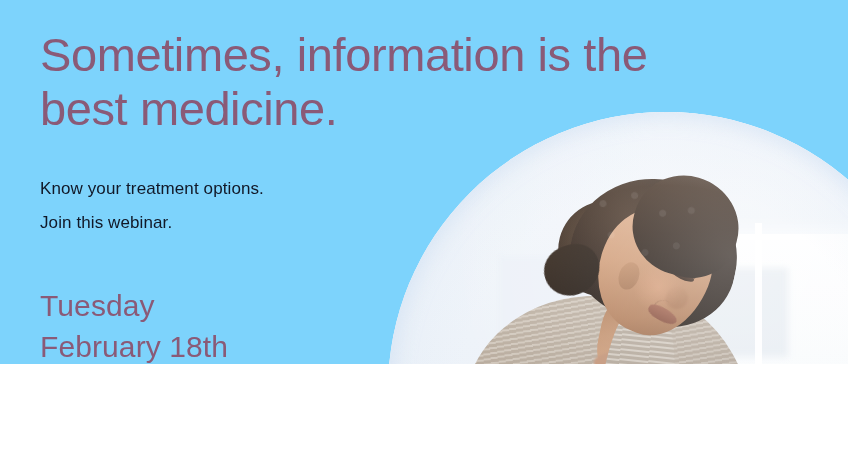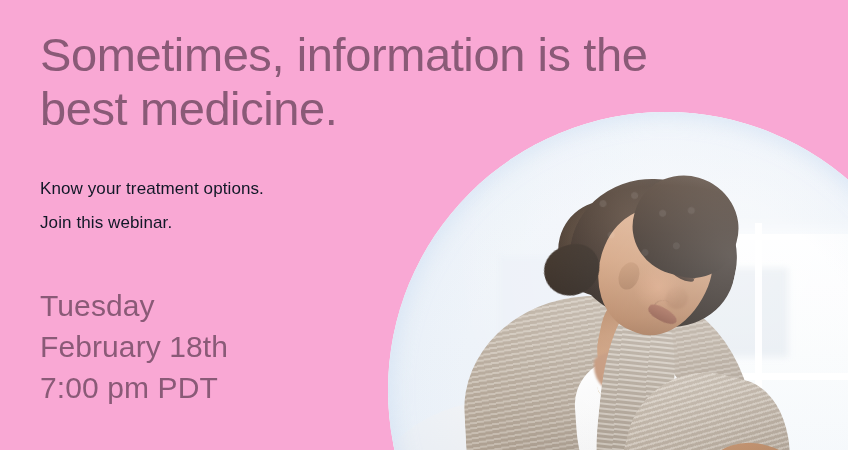--- a/index.html
+++ b/index.html
@@ -3,23 +3,23 @@
 <meta charset="utf-8">
 <style>
   html, body {
     margin: 0;
     padding: 0;
     background: #ffffff;
   }
   #banner {
     position: relative;
     width: 848px;
-    height: 450px;
+    height: 364px;
     overflow: hidden;
-    background: #f9a8d4;
+    background: #7dd3fc;
     font-family: "Liberation Sans", sans-serif;
     -webkit-font-smoothing: antialiased;
   }
 
   
   .medallion {
     position: absolute;
     left: 388px;
     top: 112px;
     width: 556px;

